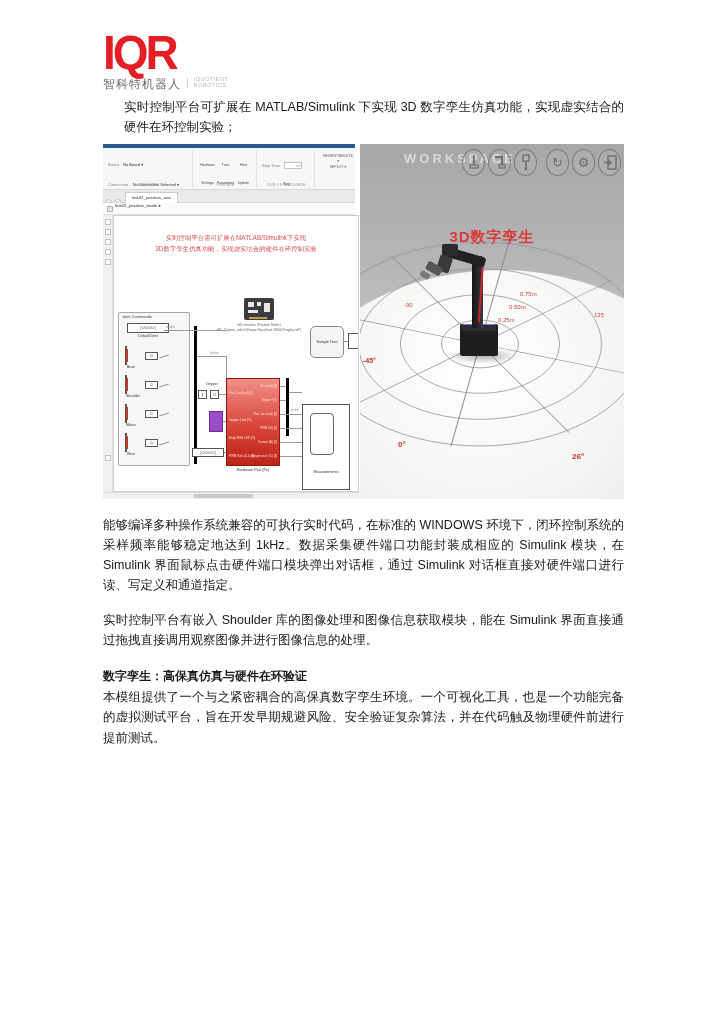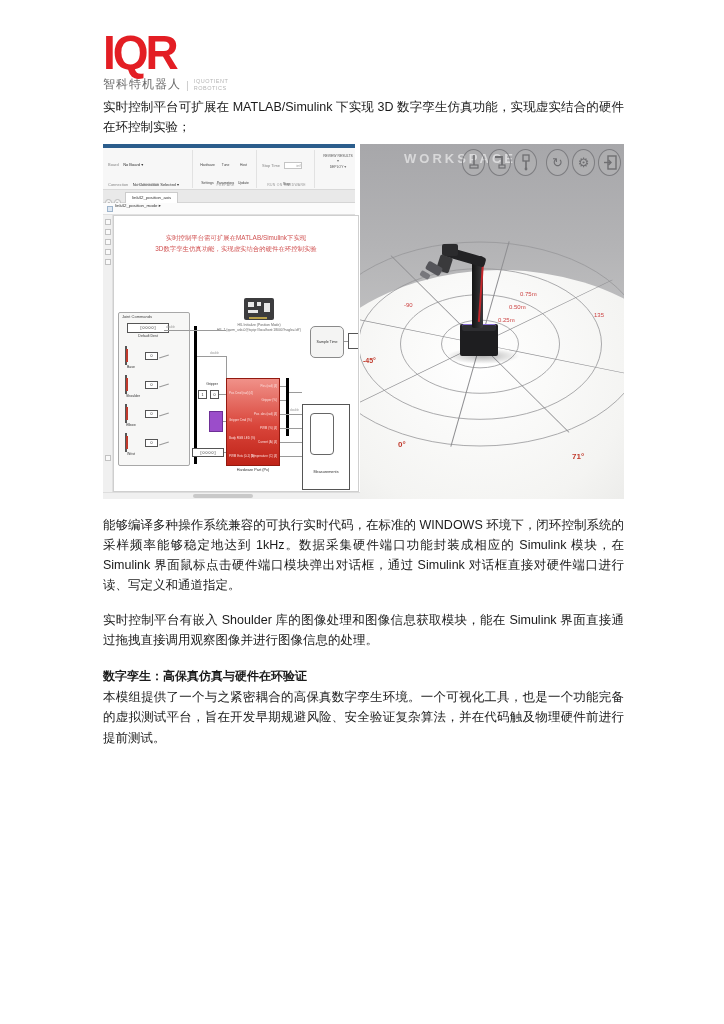--- a/index.html
+++ b/index.html
@@ -5,21 +5,21 @@
   * { box-sizing: border-box; margin: 0; padding: 0; }
   html,body { width: 724px; height: 1024px; background: #ffffff;
     font-family: "Liberation Sans", sans-serif; color: #1a1a1a; }
   .page { position: relative; width: 724px; height: 1024px; background:#fff; overflow:hidden; }
   .content { position:absolute; left:103px; top:28px; width:521px; }
   .abs { position:absolute; }
 
   
   .logo-brand { font-weight:900; font-size:46px; letter-spacing:-3px; color:#E31E24;
     line-height:1.0; font-style:normal; transform:scaleY(1.05); transform-origin:left top; }
-  .logo-sub { display:flex; align-items:center; gap:5px; margin-top:2px; }
+  .logo-sub { display:flex; align-items:flex-start; gap:5px; margin-top:2px; }
   .logo-cn { font-size:12px; color:#6a6a6a; letter-spacing:1px; }
   .logo-div { color:#c9c9c9; font-size:11px; }
   .logo-en { font-size:5.5px; color:#b5b5b5; line-height:1.15; letter-spacing:0.5px; }
 
   
   .para { font-size:12.5px; line-height:1.62; margin-top:8px; text-align:justify; }
   .h-bold { font-size:12px; font-weight:bold; margin-top:18px; }
 
   
   .figure { position:relative; width:521px; height:355px; margin-top:6px; background:#fff; }
@@ -123,21 +123,21 @@
       <div class="logo-sub">
         <span class="logo-cn">智科特机器人</span>
         <span class="logo-div">|</span>
         <span class="logo-en">
           <span>IQUOTIENT</span><br>
           <span>ROBOTICS</span>
         </span>
       </div>
     </div>
 
-    <p class="para" style="margin-top:4px;">实时控制平台可扩展在 MATLAB/Simulink 下实现 3D 数字孪生仿真功能，实现虚实结合的硬件在环控制实验；</p>
+    <p class="para" style="margin-top:4px;margin-left:21px;">实时控制平台可扩展在 MATLAB/Simulink 下实现 3D 数字孪生仿真功能，实现虚实结合的硬件在环控制实验；</p>
 
     <div class="figure">
 
       <div class="sim">
         <div class="sim-titlebar"></div>
 
         <div class="sim-toolbar">
           <div class="tb-group" style="left:2px; width:88px;">
             <div style="padding:2px 0 0 3px;">
               <span class="tb-label">Board</span>
@@ -346,39 +346,40 @@
             </span>
           <span class="ws-ic">
             <svg width="14" height="15" viewBox="0 0 14 15">
                 <rect x="5" y="1" width="8" height="13" fill="none" stroke="#6f6f72" stroke-width="1.4"></rect>
                 <line x1="1" y1="7.5" x2="8" y2="7.5" stroke="#6f6f72" stroke-width="1.4"></line>
                 <polyline points="5.5,5 8,7.5 5.5,10" fill="none" stroke="#6f6f72" stroke-width="1.4"></polyline>
               </svg>
           </span>
         </div>
 
+        <div class="ws-caption">3D数字孪生</div>
 
         <div class="dome"></div>
 
         <div class="rings">
           <span class="ring" style="width:78px; height:78px;"></span>
           <span class="ring" style="width:160px; height:160px;"></span>
           <span class="ring" style="width:244px; height:244px;"></span>
           <span class="ring" style="width:330px; height:330px;"></span>
           <span class="spoke" style="transform:translate(-50%,-50%) rotate(18deg);"></span>
           <span class="spoke" style="transform:translate(-50%,-50%) rotate(58deg);"></span>
           <span class="spoke" style="transform:translate(-50%,-50%) rotate(100deg);"></span>
           <span class="spoke" style="transform:translate(-50%,-50%) rotate(142deg);"></span>
         </div>
 
         <span class="ws-lab small" style="left:44px; top:158px;">-90</span>
         <span class="ws-lab small" style="left:234px; top:168px;">135</span>
         <span class="ws-lab" style="left:3px; top:213px;">-45°</span>
         <span class="ws-lab" style="left:38px; top:296px; font-size:8px;">0°</span>
-        <span class="ws-lab" style="left:212px; top:308px; font-size:8px;">71°</span>
+        <span class="ws-lab" style="left:212px; top:308px; font-size:8px;">26°</span>
         <span class="ws-lab small" style="left:160px; top:147px;">0.75m</span>
         <span class="ws-lab small" style="left:149px; top:160px;">0.50m</span>
         <span class="ws-lab small" style="left:138px; top:173px;">0.25m</span>
 
         <div>
           <span class="robot-shadow"></span>
           <span class="r-base"></span>
           <span class="r-base-top"></span>
           <span class="r-col"></span>
           <span class="r-col-stripe"></span>

